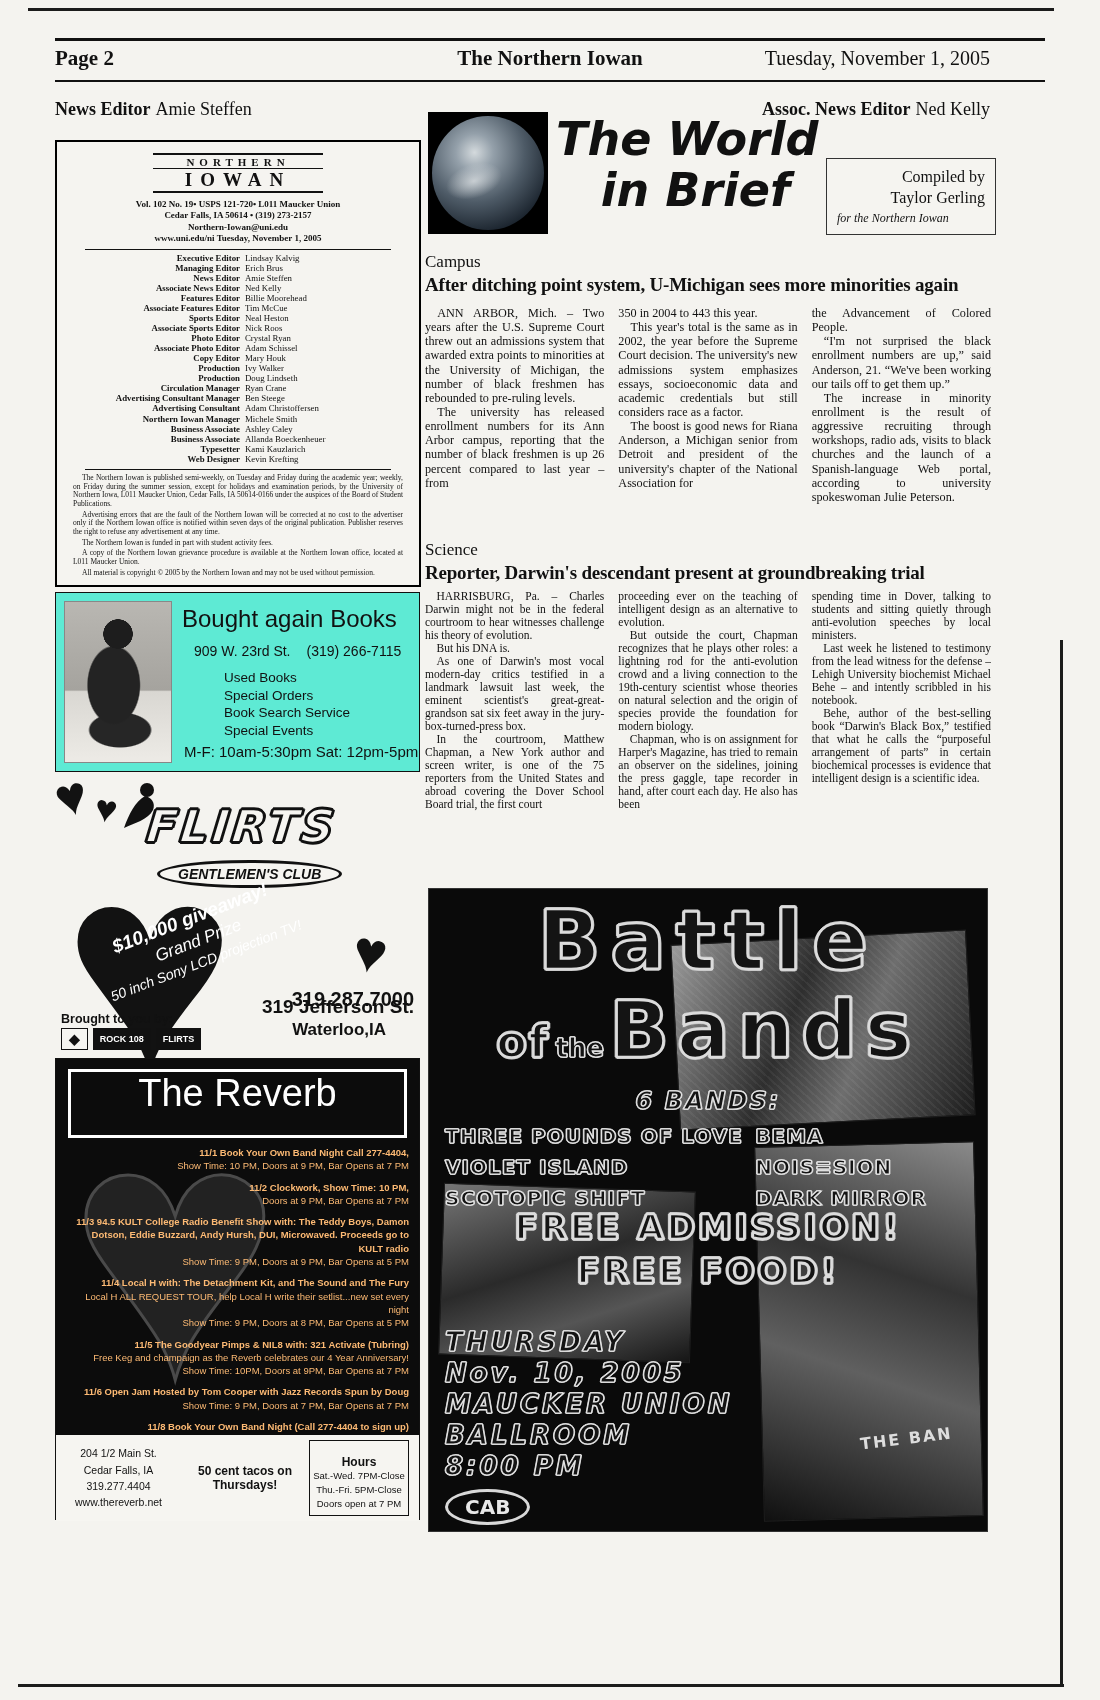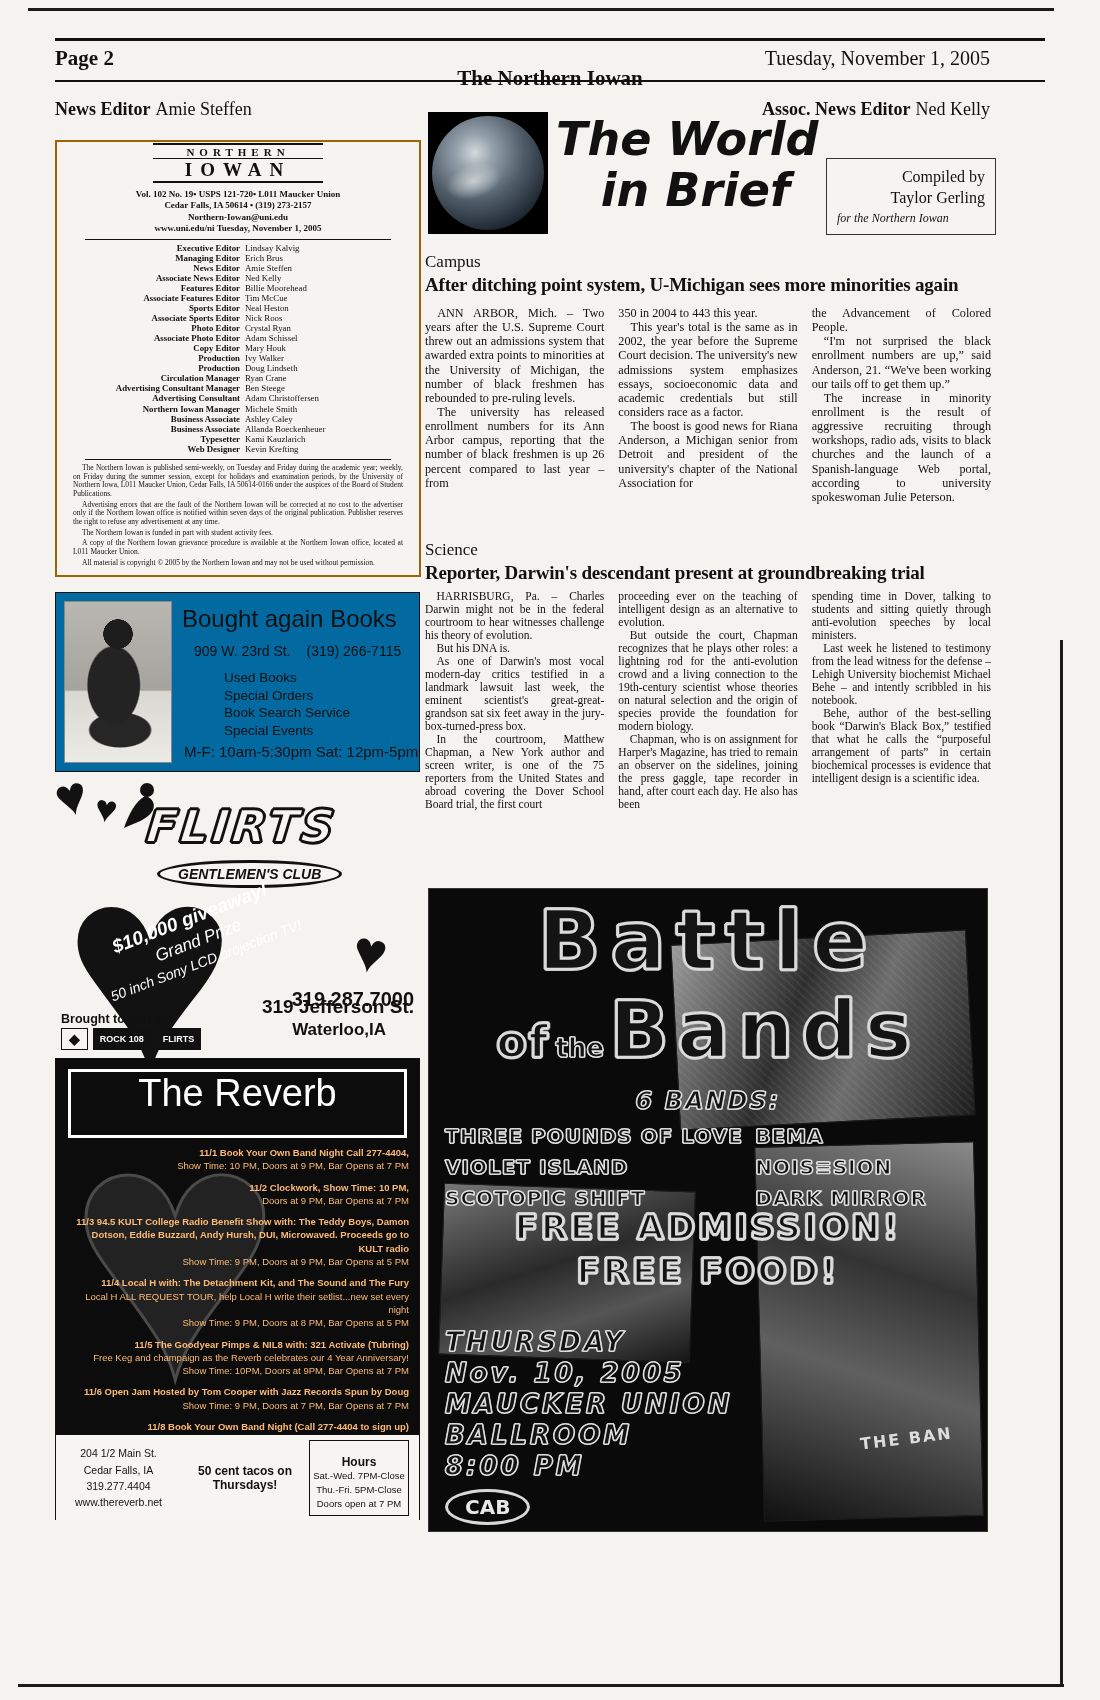--- a/index.html
+++ b/index.html
@@ -9,30 +9,30 @@
 
   
   .scan-top { position:absolute; left:28px; top:8px; width:1026px; height:3px; background:#1b1b1b; }
   .scan-right { position:absolute; left:1060px; top:640px; width:3px; height:1046px; background:#1b1b1b; }
   .scan-bottom { position:absolute; left:18px; top:1684px; width:1046px; height:3px; background:#1b1b1b; }
 
   
   .rule1 { position:absolute; left:55px; top:38px; width:990px; height:2.5px; background:#111; }
   .rule2 { position:absolute; left:55px; top:80px; width:990px; height:1.5px; background:#111; }
   .hdr-page { position:absolute; left:55px; top:46px; font-size:21px; font-weight:bold; }
-  .hdr-title { position:absolute; left:0; right:0; top:46px; text-align:center; font-size:21px; font-weight:bold;margin-top:20px; }
+  .hdr-title { position:absolute; left:0; right:0; top:46px; text-align:center; font-size:21px; font-weight:bold; }
   .hdr-date { position:absolute; right:110px; top:47px; font-size:20px; }
 
   .ed-left { position:absolute; left:55px; top:99px; font-size:18px; }
   .ed-right { position:absolute; right:110px; top:99px; font-size:18px; }
   .ed-role { font-weight:bold; }
   .ed-name { margin-left:5px; }
 
   
-  .mast { position:absolute; left:55px; top:140px; width:366px; border:2px solid #a16207; background:#f5f4f0; padding:1px 12px 6px; }
+  .mast { position:absolute; left:55px; top:140px; width:366px; border:2px solid #000000; background:#f5f4f0; padding:11px 12px 6px; }
   .ni-logo { width:170px; margin:0 auto; text-align:center; }
   .ni-n { font-size:11px; font-weight:bold; letter-spacing:5px; border-top:2.5px solid #111; border-bottom:1px solid #111; padding-top:1px; }
   .ni-i { font-size:19px; font-weight:bold; letter-spacing:8px; border-bottom:2.5px solid #111; }
   .vol { margin-top:6px; text-align:center; font-size:9px; font-weight:bold; line-height:1.25; }
   .mast-div { border-top:1px solid #111; margin:5px 16px 4px; }
   .staff-row { display:flex; margin-bottom:0.8px; font-size:8.8px; line-height:1.05; }
   .staff-role { width:176px; text-align:right; font-weight:bold; padding-right:5px; flex:none; }
   .staff-name { flex:1; }
   .fine { font-size:7.5px; line-height:1.16; text-align:justify; text-indent:9px; margin:0 4px 2px; }
 
@@ -54,21 +54,21 @@
   .cols { position:absolute; left:425px; width:566px; display:flex; gap:14px; overflow:hidden; }
   .col { flex:1; text-align:justify; white-space:pre-line; }
   .campus-cols { top:306px; height:232px; }
   .campus-cols .col { font-size:12.2px; line-height:1.16; }
   .science-cols { top:590px; height:294px; }
   .science-cols .col { font-size:11.5px; line-height:1.13; }
   .k-campus { top:252px; } .h-campus { top:274px; }
   .k-science { top:540px; } .h-science { top:562px; }
 
   
-  .books { position:absolute; left:55px; top:592px; width:365px; height:180px; border:1.5px solid #111; background:#0369a1; font-family:"Liberation Sans", sans-serif; }
+  .books { position:absolute; left:55px; top:592px; width:365px; height:180px; border:1.5px solid #111; background:#5eead4; font-family:"Liberation Sans", sans-serif; }
   .books-photo { position:absolute; left:8px; top:8px; width:108px; height:162px; border:1px solid #888;
     background:
       radial-gradient(circle 15px at 50% 20%, #1d1d1d 97%, transparent),
       radial-gradient(ellipse 27px 40px at 46% 52%, #232323 95%, transparent),
       radial-gradient(ellipse 32px 18px at 52% 80%, #262626 94%, transparent),
       linear-gradient(180deg, #b9b7b2 0%, #a5a39e 55%, #d9d7d2 56%, #edebe6 100%); }
   .books-title { position:absolute; left:126px; top:12px; font-size:24px; }
   .books-addr { position:absolute; left:138px; top:50px; font-size:14px; }
   .books-phone { margin-left:16px; }
   .books-services { position:absolute; left:168px; top:76px; font-size:13.5px; line-height:1.3; }

